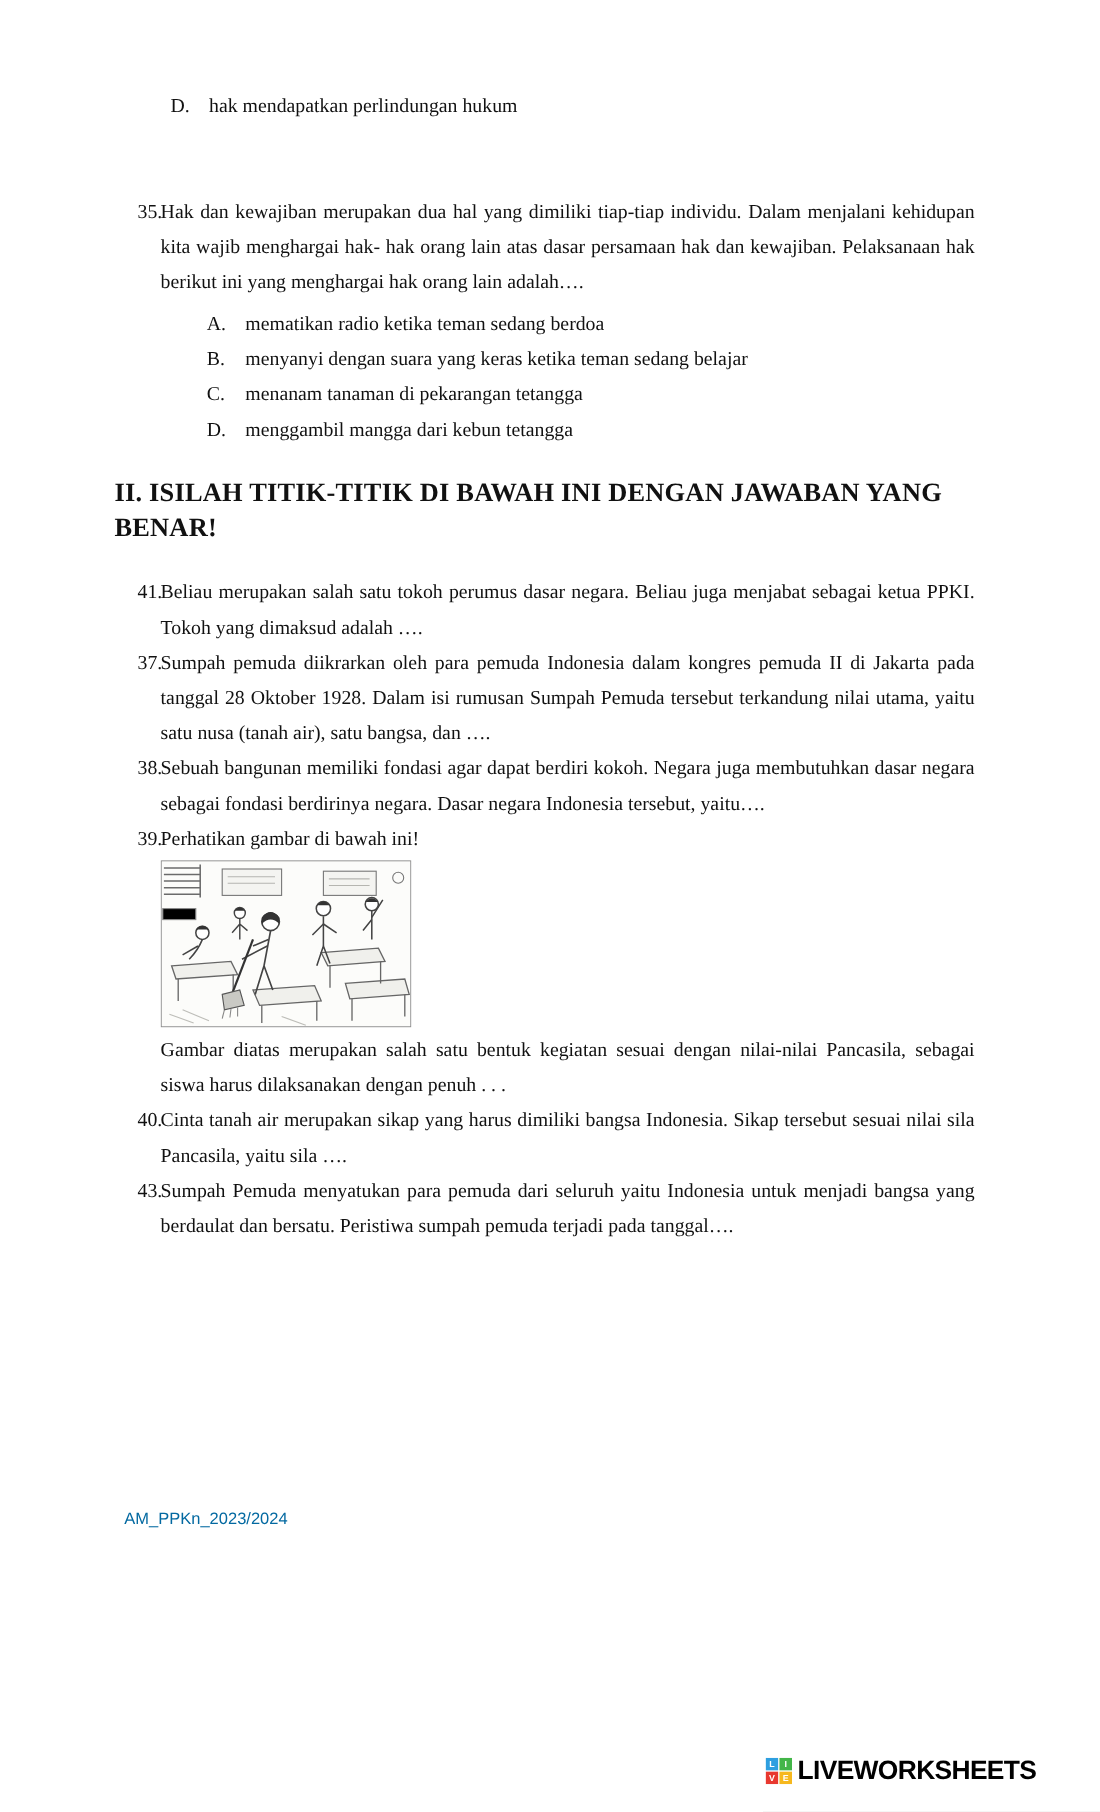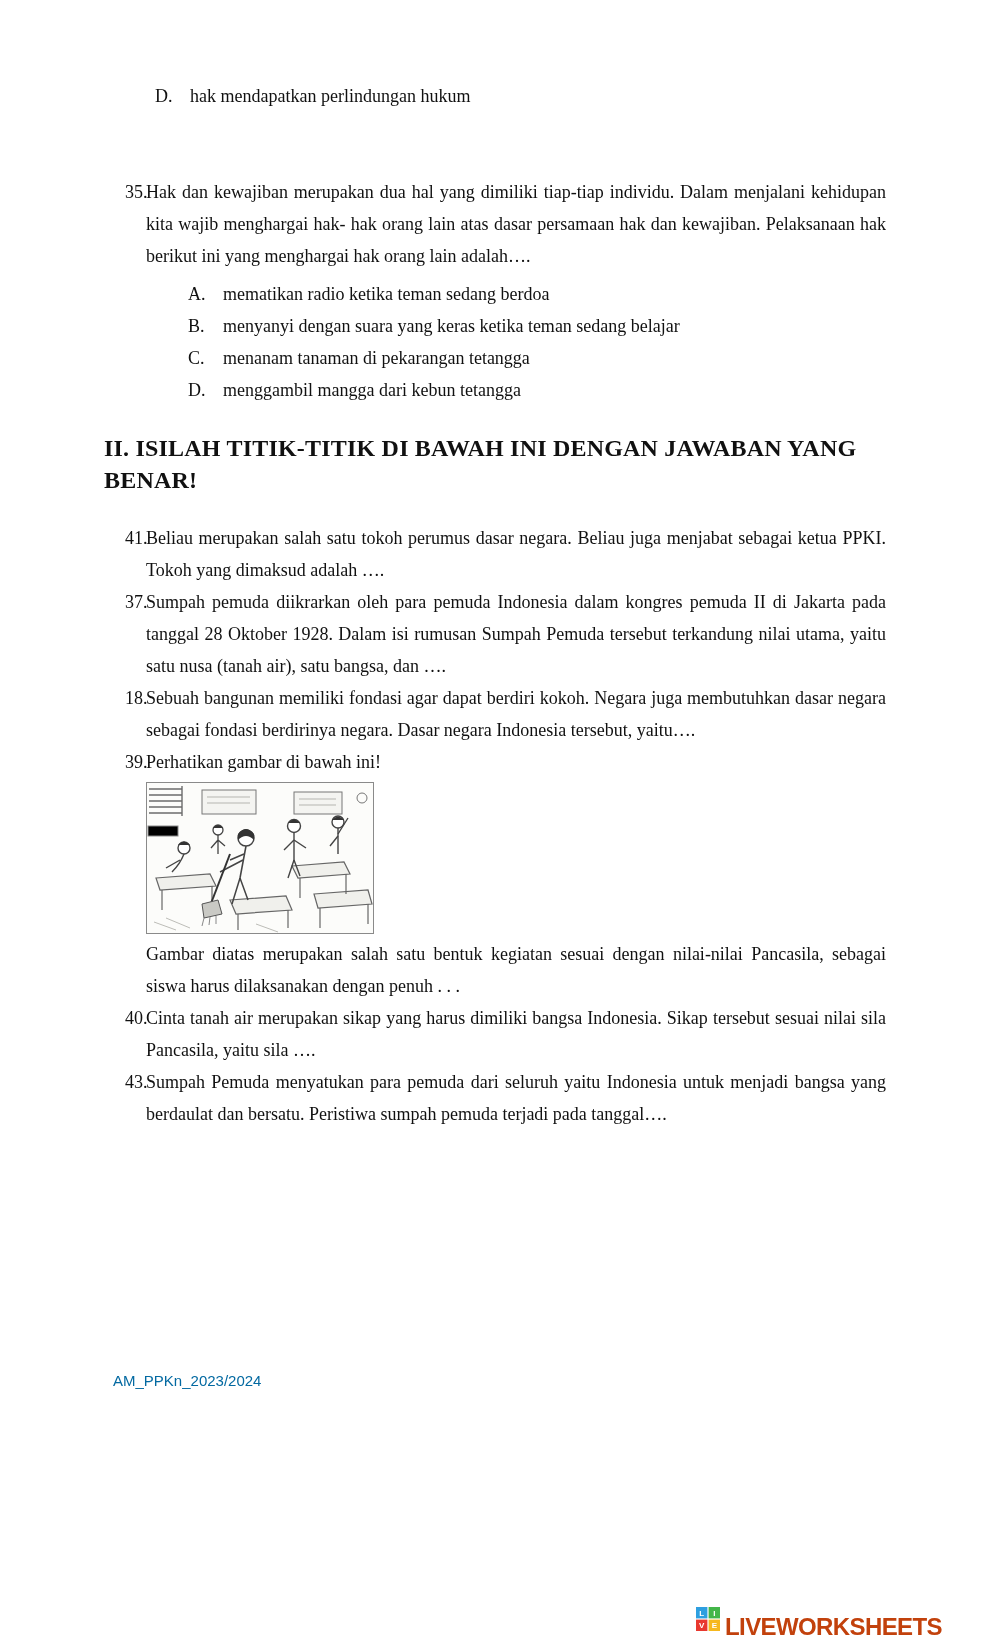--- a/index.html
+++ b/index.html
@@ -61,23 +61,22 @@
     display:flex;
     align-items:center;
     gap:5px;
     cursor:pointer;
   }
   .lw-wordmark {
     font-family:"Liberation Sans", sans-serif;
     font-weight:bold;
     font-size:24px;
     letter-spacing:-0.6px;
-    color:#c2410c;
+    color:#000000;
     white-space:nowrap;
-    margin-top:17px;
   }
   .lw-letter {
     fill:#ffffff;
     font-family:"Liberation Sans", sans-serif;
     font-size:8px;
     font-weight:bold;
     text-anchor:middle;
   }
 </style>
 </head>
@@ -120,21 +119,21 @@
       <span class="q-num">41.</span>
       <p class="q-text">Beliau merupakan salah satu tokoh perumus dasar negara. Beliau juga menjabat sebagai ketua PPKI. Tokoh yang dimaksud adalah ….</p>
     </div>
 
     <div class="question">
       <span class="q-num">37.</span>
       <p class="q-text">Sumpah pemuda diikrarkan oleh para pemuda Indonesia dalam kongres pemuda II di Jakarta pada tanggal 28 Oktober 1928. Dalam isi rumusan Sumpah Pemuda tersebut terkandung nilai utama, yaitu satu nusa (tanah air), satu bangsa, dan  ….</p>
     </div>
 
     <div class="question">
-      <span class="q-num">18.</span>
+      <span class="q-num">38.</span>
       <p class="q-text">Sebuah bangunan memiliki fondasi agar dapat berdiri kokoh. Negara juga membutuhkan dasar negara sebagai fondasi berdirinya negara. Dasar negara Indonesia tersebut, yaitu….</p>
     </div>
 
     <div class="question">
       <span class="q-num">39.</span>
       <p class="q-text">Perhatikan gambar di bawah ini!</p>
 
       <div class="q-image" role="img" aria-label="Ilustrasi siswa bergotong royong membersihkan ruang kelas">
         <svg viewBox="0 0 228 152" width="228" height="152">
           <rect x="0.5" y="0.5" width="227" height="151" fill="#fcfcfa" stroke="#8a8a8a"></rect>

